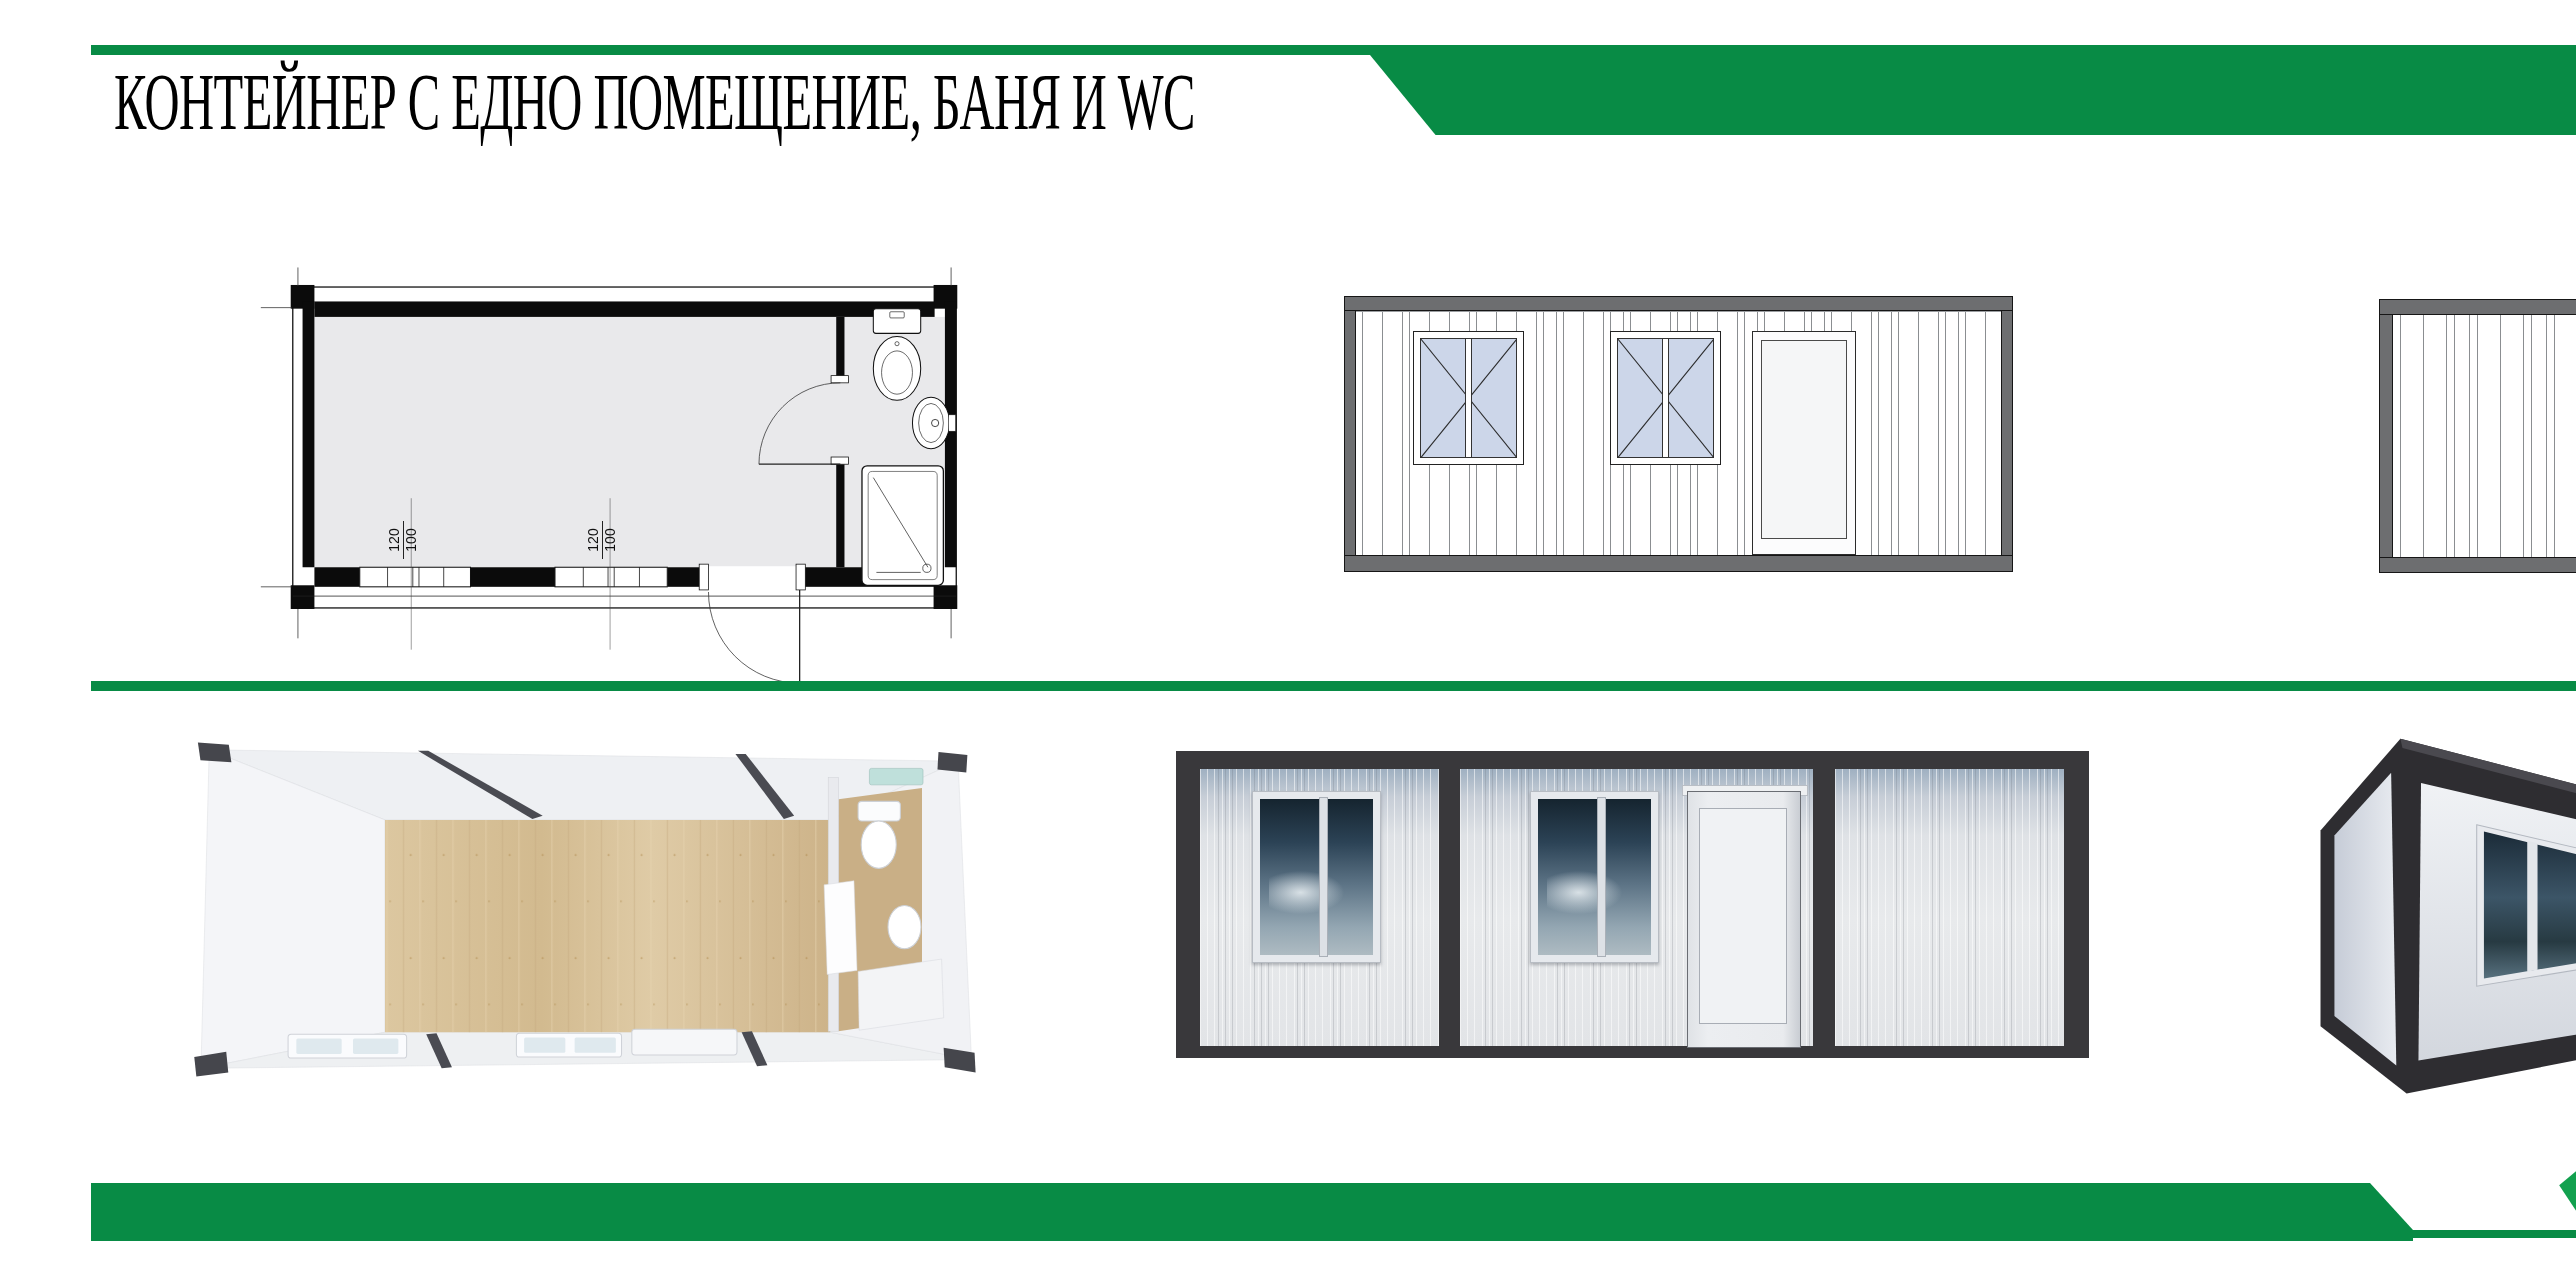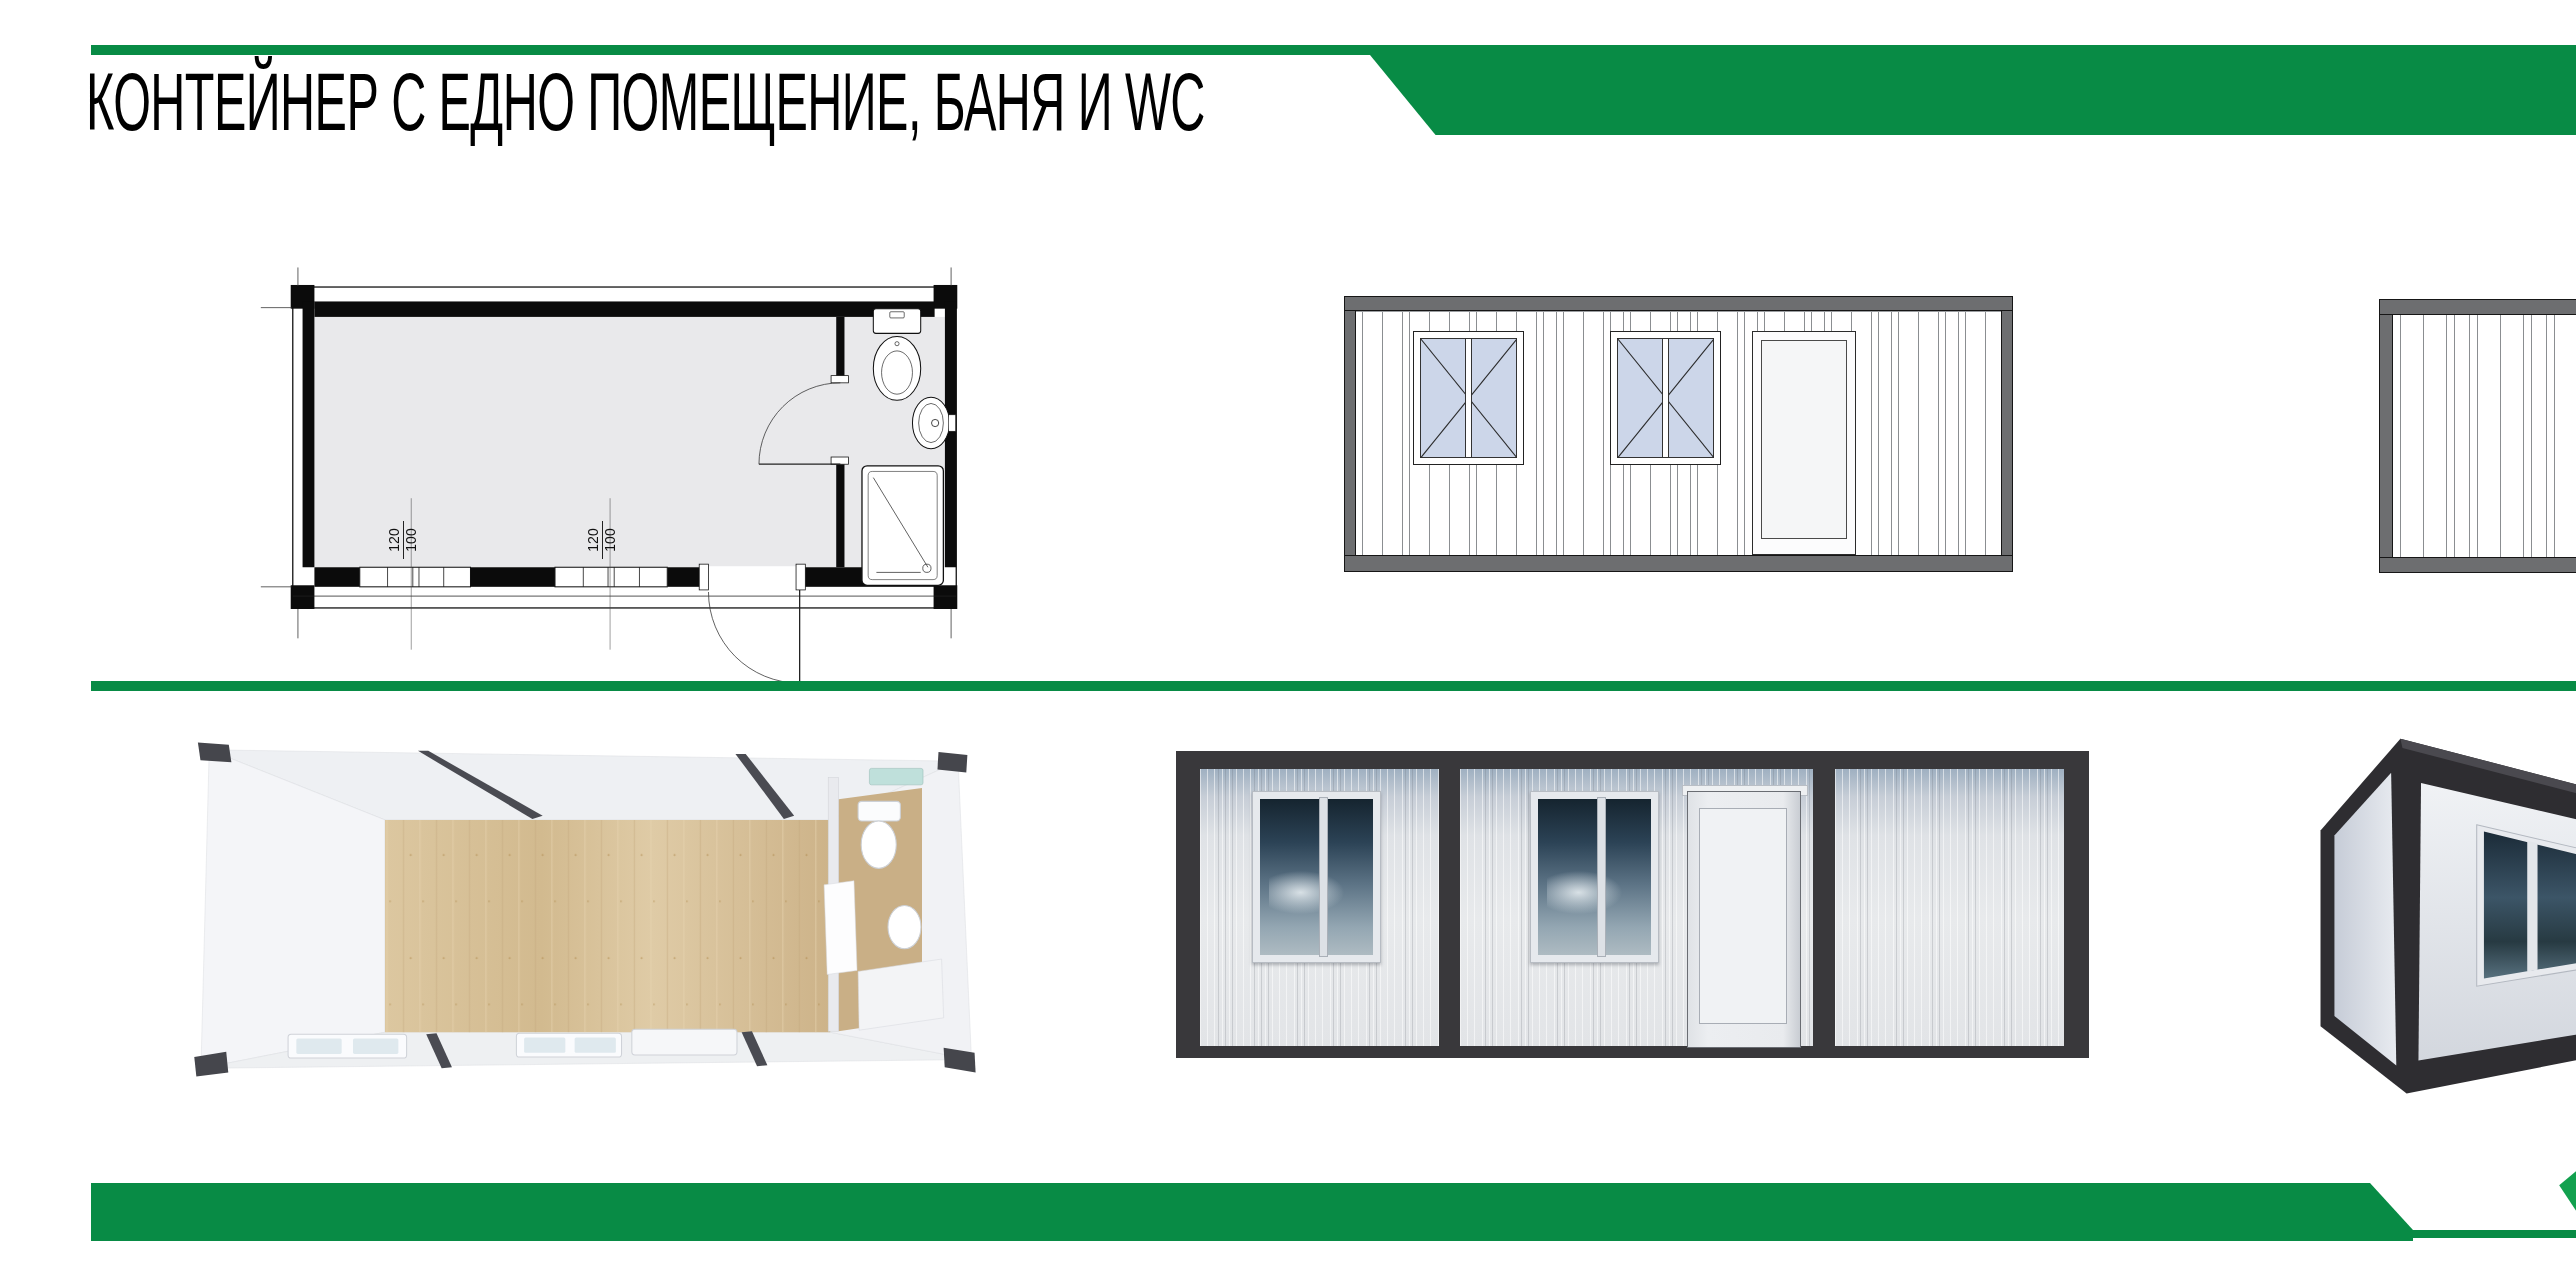--- a/index.html
+++ b/index.html
@@ -4,21 +4,21 @@
 <style>
   html,body{margin:0;padding:0;background:#ffffff;}
   body{width:2968px;height:1282px;position:relative;overflow:hidden;
        font-family:"Liberation Sans", sans-serif;}
   .abs{position:absolute;}
 
   
   .header-band{left:91px;top:45px;width:2635px;height:90px;background:#088B45;}
   .header-title-mask{left:0;top:55px;width:1438px;height:83px;background:#ffffff;
       clip-path:polygon(0 0,1370px 0,1438px 83px,0 83px);}
-  .page-title{left:86px;top:66px;height:72px;white-space:nowrap;color:#000;}
+  .page-title{left:114px;top:66px;height:72px;white-space:nowrap;color:#000;font-family:Liberation Serif, serif;}
   .page-title span{display:inline-block;font-size:81px;line-height:72px;font-weight:400;
       letter-spacing:-1px;transform:scaleX(0.60);transform-origin:left center;}
   .page-num{left:2571px;top:63px;width:155px;height:57px;color:#efefef;
       font-family:"DejaVu Sans Mono", monospace;font-size:53px;line-height:57px;
       letter-spacing:14.4px;text-align:center;}
 
   
   .divider{left:91px;top:681px;width:2877px;height:9.8px;background:#088B45;}
 
   

